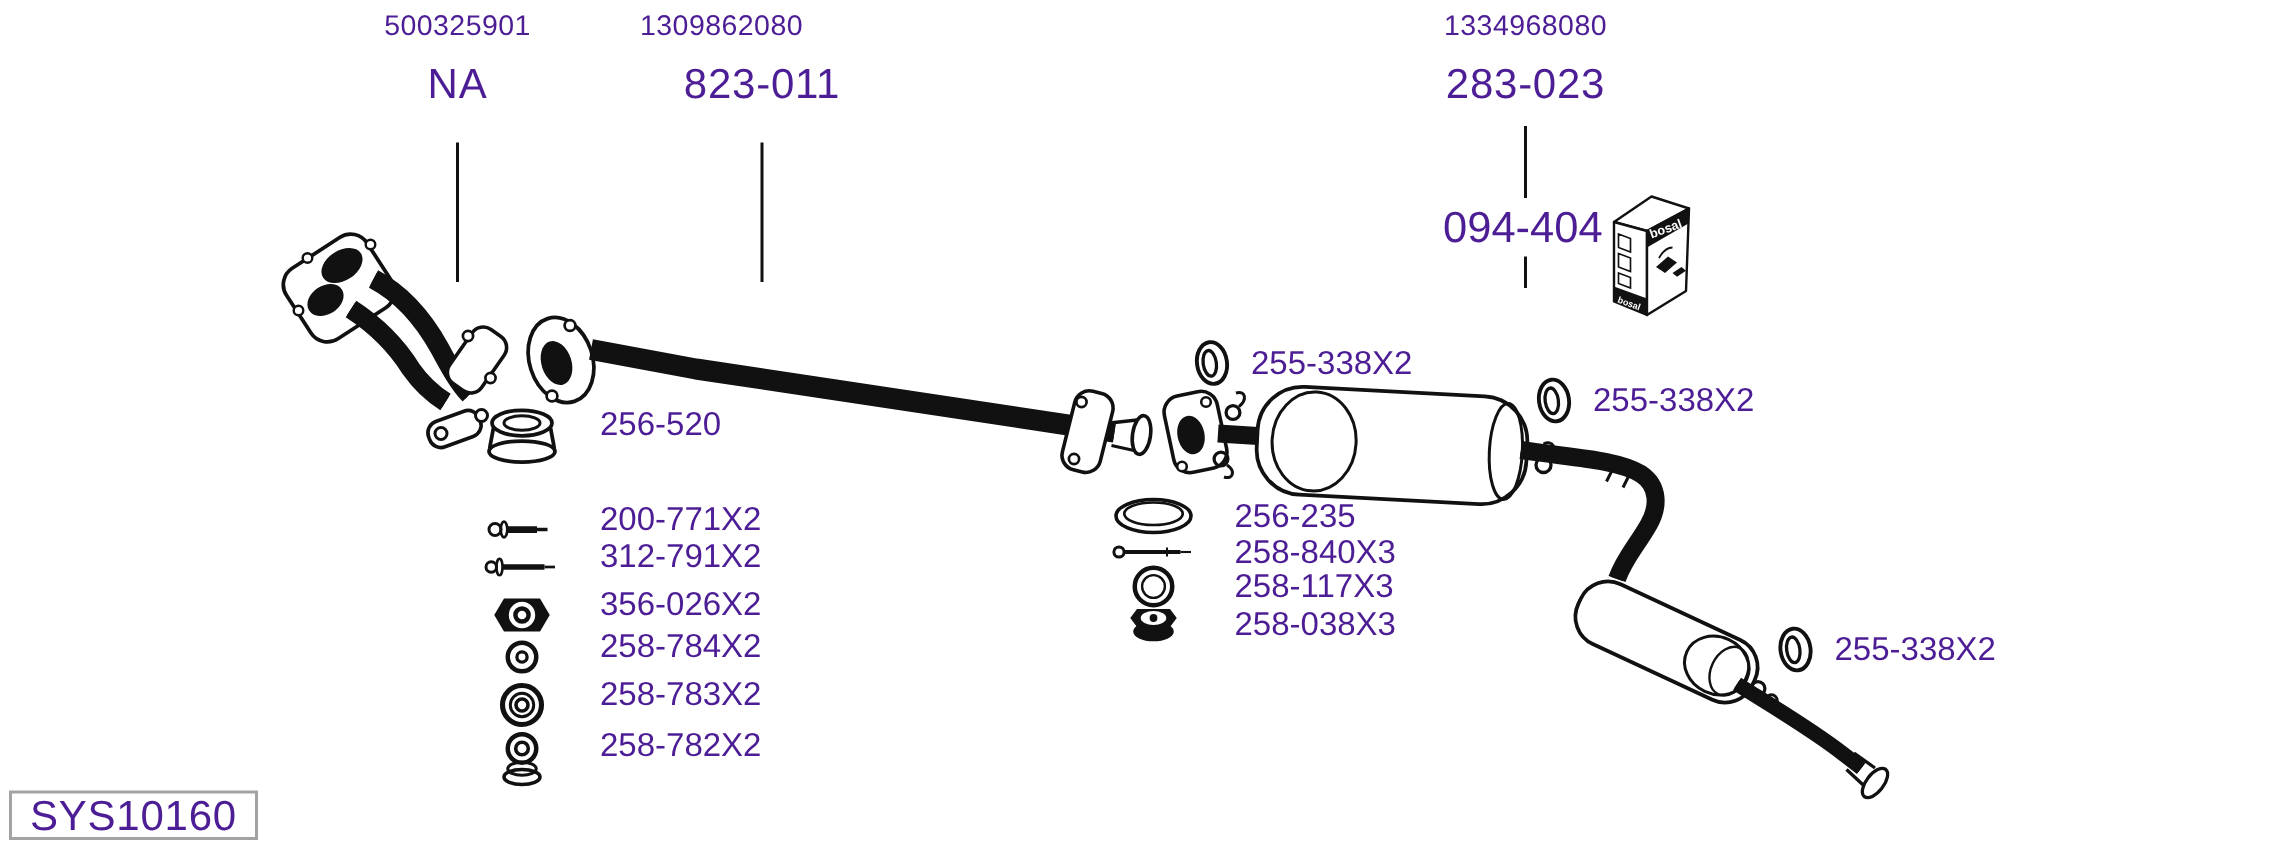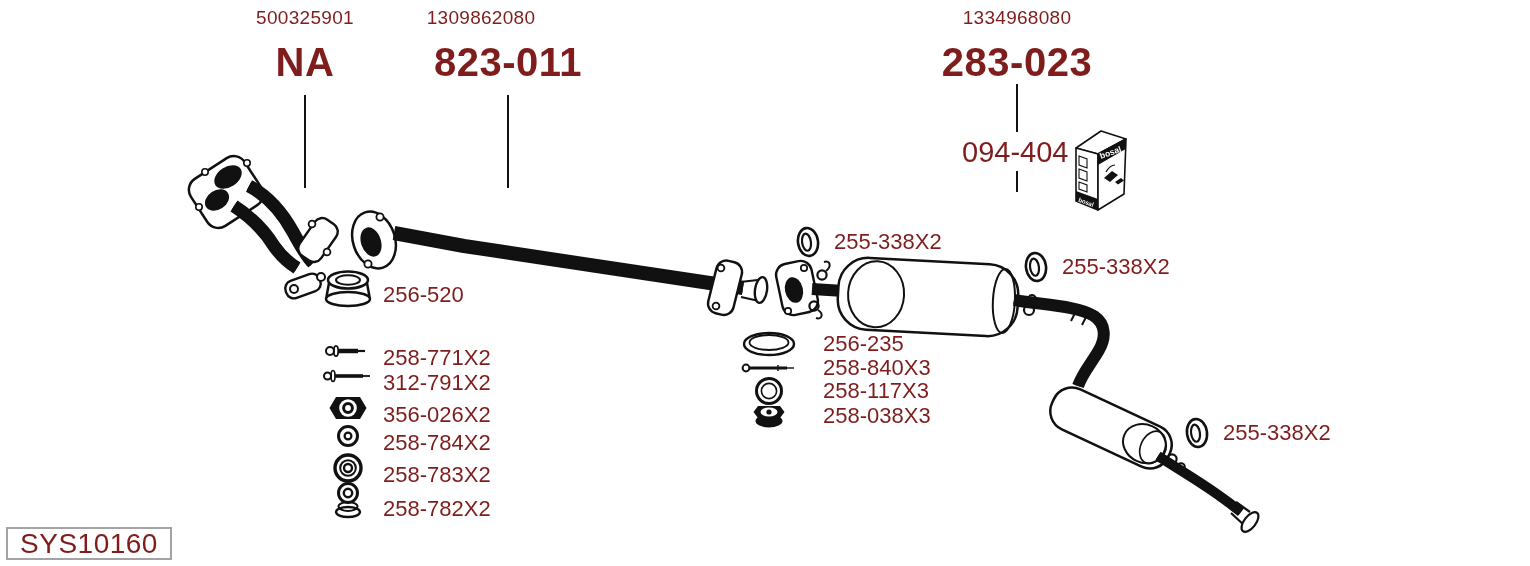--- a/index.html
+++ b/index.html
@@ -1,24 +1,24 @@
 <!DOCTYPE html>
 <html><head>
 <meta charset="utf-8">
 <style>
   html,body{margin:0;padding:0;background:#ffffff;}
   #stage{position:relative;width:1530px;height:566px;background:#ffffff;overflow:hidden;
-         font-family:"Liberation Sans","DejaVu Sans",sans-serif;color:#7f1d1d;}
+         font-family:"Liberation Sans","DejaVu Sans",sans-serif;color:#4c1d95;}
   .abs{position:absolute;}
   .ctr{transform:translateX(-50%);white-space:nowrap;}
   .ref{font-size:19px;letter-spacing:.3px;}
-  .bigpart{font-size:40px;letter-spacing:.5px;font-weight:bold;}
+  .bigpart{font-size:28px;letter-spacing:.5px;}
   .kitpart{font-size:29px;}
   .leader{position:absolute;width:2px;background:#111;}
-  .prow{position:absolute;left:322px;display:flex;align-items:flex-end;height:38px;gap:9px;}
+  .prow{position:absolute;left:322px;display:flex;align-items:flex-start;height:38px;gap:26px;}
   .mrow{position:absolute;left:740px;display:flex;align-items:center;height:30px;gap:25px;}
   .rrow{position:absolute;display:flex;align-items:center;height:36px;gap:13px;}
   .islot{width:52px;display:flex;justify-content:center;align-items:center;flex:0 0 auto;}
   .islot2{width:58px;display:flex;justify-content:center;align-items:center;flex:0 0 auto;}
   .plabel{font-size:22px;white-space:nowrap;}
   #syscode{position:absolute;left:6px;top:527px;width:162px;height:29px;border:2px solid #a3a3a3;
            display:flex;align-items:center;justify-content:center;font-size:28px;letter-spacing:.5px;}
   svg{display:block;}
   .ln{stroke:#111;fill:none;}
 </style>
@@ -153,21 +153,21 @@
 
   <div class="prow" style="top:333px">
     <span class="islot">
         <svg width="52" height="40" viewBox="0 0 52 40">
       <circle cx="8" cy="20" r="4" class="ln" stroke-width="2"></circle>
       <ellipse cx="14" cy="20" rx="2.2" ry="5.2" class="ln" stroke-width="1.8"></ellipse>
       <line x1="16.5" y1="20" x2="36" y2="20" stroke="#111" stroke-width="4.5"></line>
       <line x1="36" y1="20" x2="43" y2="20" stroke="#111" stroke-width="2.2"></line>
     </svg>
       </span>
-    <span class="plabel">258-771X2</span>
+    <span class="plabel">200-771X2</span>
   </div>
 
   <div class="prow" style="top:358px">
     <span class="islot">
         <svg width="52" height="40" viewBox="0 0 52 40">
       <circle cx="5.5" cy="20" r="3.5" class="ln" stroke-width="2"></circle>
       <ellipse cx="11" cy="20" rx="2" ry="5.5" class="ln" stroke-width="1.7"></ellipse>
       <line x1="13" y1="20" x2="41" y2="20" stroke="#111" stroke-width="3.6"></line>
       <line x1="41" y1="20" x2="48" y2="20" stroke="#111" stroke-width="1.8"></line>
     </svg>

